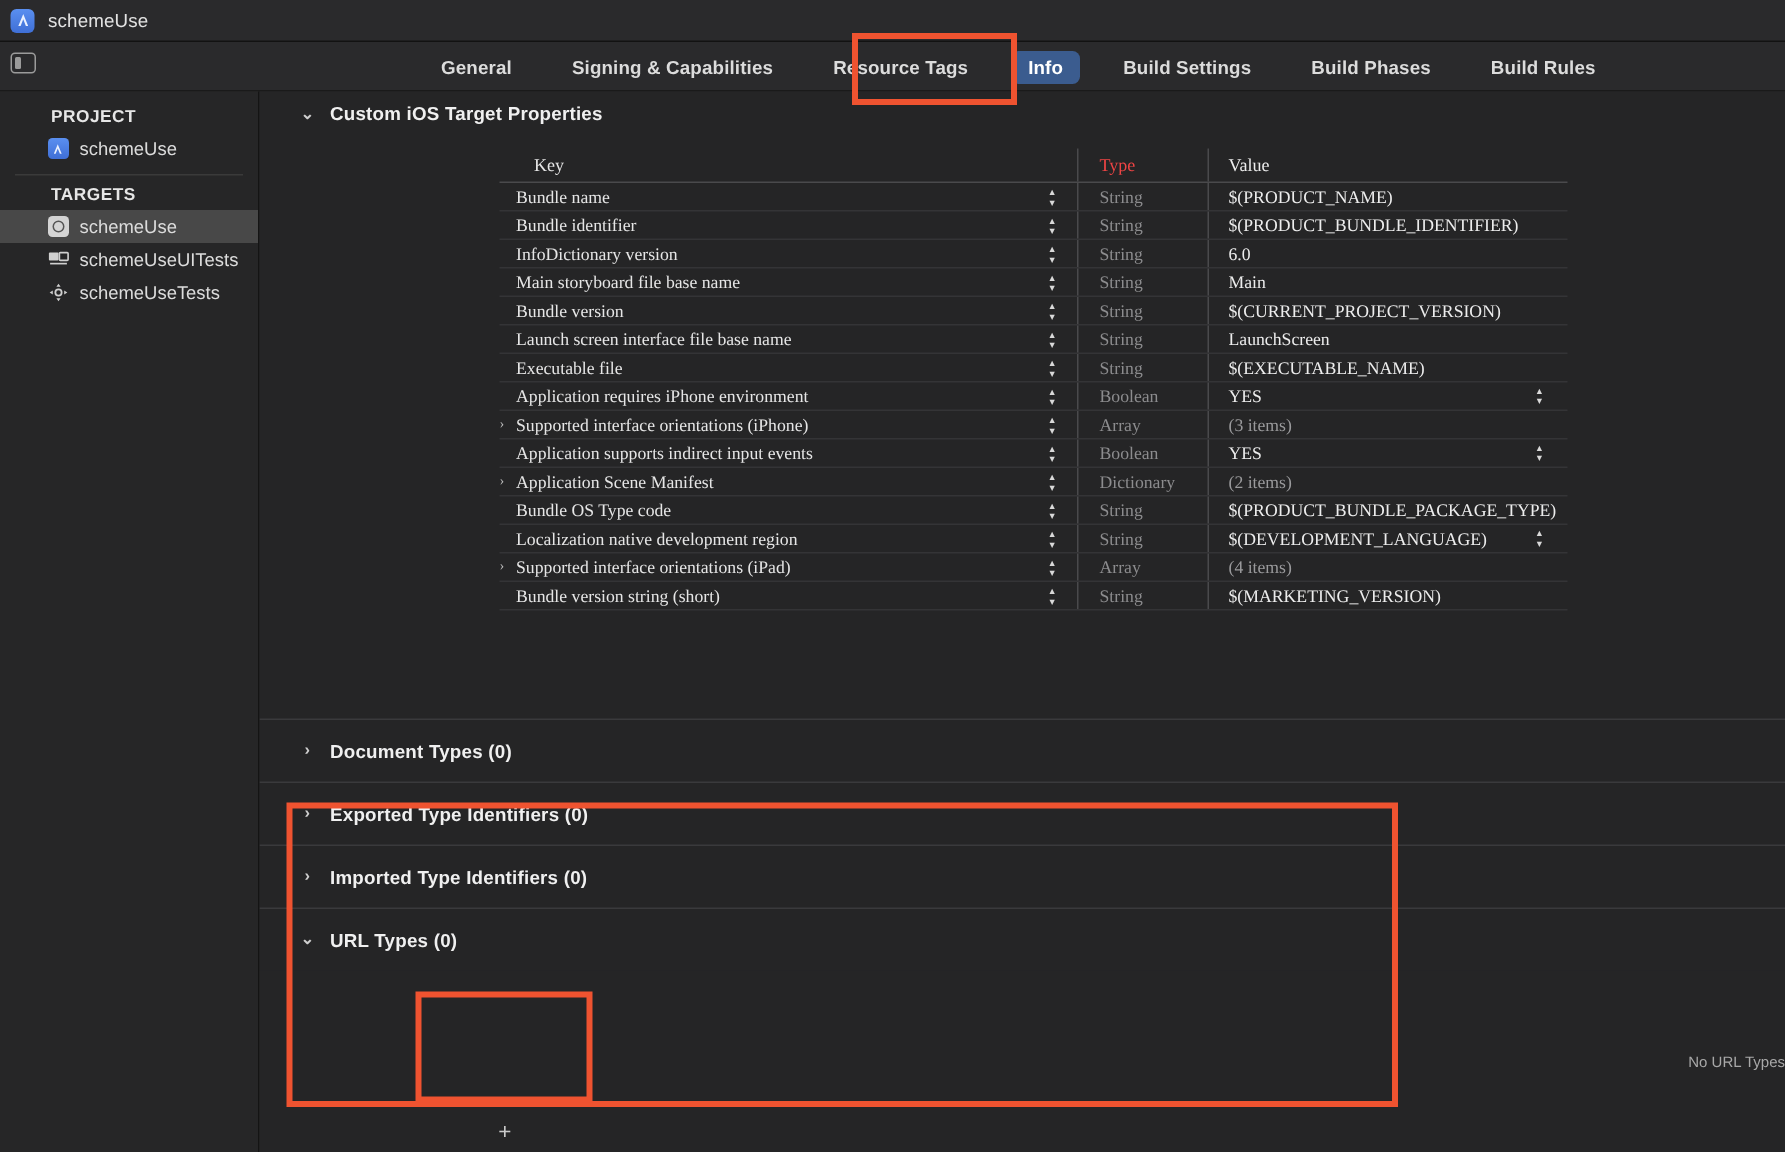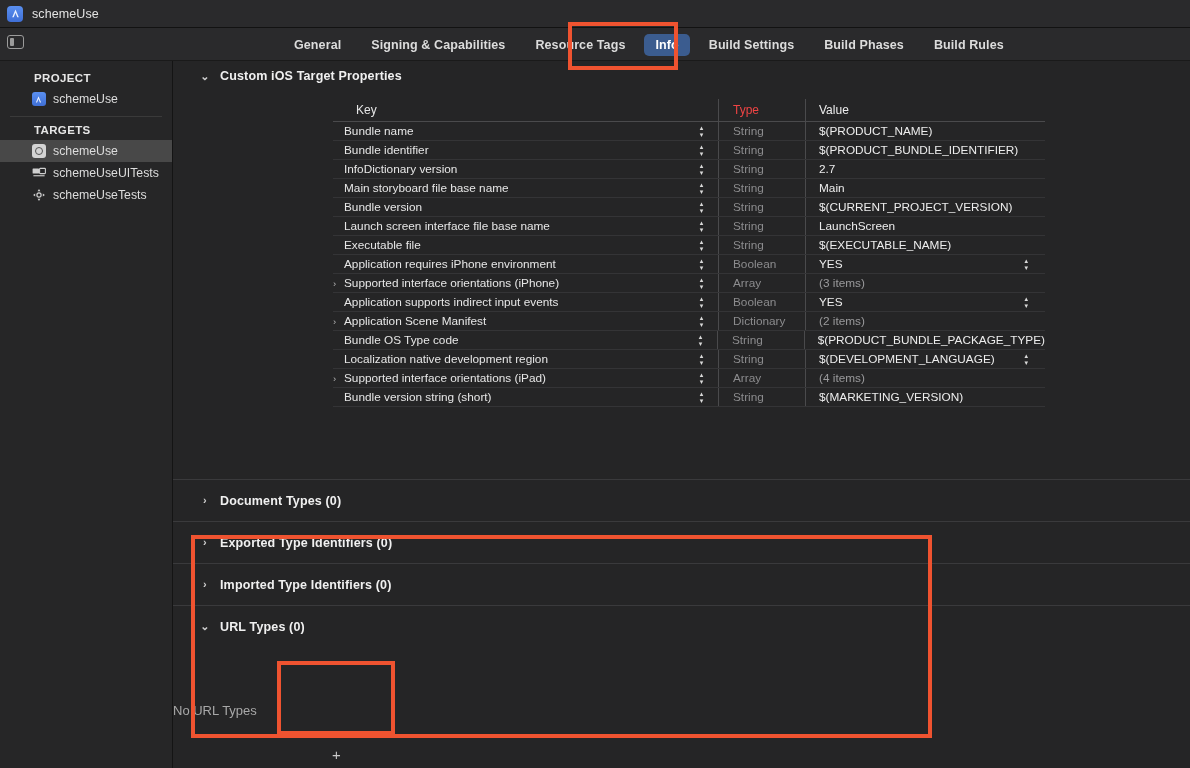--- a/index.html
+++ b/index.html
@@ -38,21 +38,21 @@
   #sidebar-toggle {
     position: absolute; left: 7px; top: 7px;
     width: 17px; height: 14px; border: 1.3px solid #9b9b9b; border-radius: 3px;
   }
   #sidebar-toggle::before {
     content: ""; position: absolute; left: 1.5px; top: 1.5px;
     width: 4.5px; height: 8.2px; background: #9b9b9b; border-radius: 1px;
   }
   #tabs {
     position: absolute; left: 283px; top: 0; height: 33px;
-    display: flex; align-items: center; gap: 8px;
+    display: flex; align-items: center; gap: 18px;
   }
   .tab {
     color: #dcdcdc; font-size: 12.5px; font-weight: 600;
     padding: 4px 11px; border-radius: 5px; white-space: nowrap;
     letter-spacing: .1px;
   }
   .tab.active { background: #3b5c8f; color: #fff; }
 
   
   #sidebar {
@@ -96,21 +96,21 @@
     display: flex; align-items: center; height: 30px; padding-left: 26px;
     color: #f0f0f0; font-size: 12.5px; font-weight: bold; letter-spacing: .15px;
   }
   .twisty {
     width: 12px; margin-right: 9px; color: #cfcfcf; font-size: 11px;
     display: inline-block; text-align: center; line-height: 1;
   }
   .hr { height: 1px; background: #3a3a3c; }
 
   
-  #plist { position: absolute; left: 160px; top: 38px; width: 712px; }
+  #plist { position: absolute; left: 160px; top: 38px; width: 712px; font-family: Liberation Serif, serif; }
   .prow { position: relative; display: flex; align-items: center; height: 19px;
           border-bottom: 1px solid #343436; }
   .prow.header { height: 23px; border-bottom: 1px solid #4a4a4c; }
   .c-key { width: 364px; position: relative; padding-left: 11px;
            color: #e6e6e6; font-size: 11.8px; white-space: nowrap; }
   .prow.header .c-key { padding-left: 23px; font-size: 12px; }
   .row-twisty { position: absolute; left: 0px; top: 50%; transform: translateY(-50%);
                 color: #b9b9b9; font-size: 9.5px; }
   .stepper { width: 9px; display: flex; flex-direction: column; align-items: center;
              justify-content: center; gap: 1px; color: #d9d9d9; flex: 0 0 auto; }
@@ -124,22 +124,22 @@
            display: flex; align-items: center; white-space: nowrap; }
   .prow.header .c-val { font-size: 12px; }
   .c-val.muted { color: #9a9a9c; }
   .val-stepper { position: absolute; right: 17px; top: 50%; transform: translateY(-50%);
                  display: flex; flex-direction: column; align-items: center; gap: 1px;
                  color: #d9d9d9; }
   .val-stepper i { font-style: normal; font-size: 7px; line-height: 6px; }
 
   
   #urlbody { position: relative; height: 163px; background: #252526; }
-  #nourl { position: absolute; left: 0; right: 0; top: 56px; text-align: left;
-           color: #a8a8a8; font-size: 13px; }
+  #nourl { position: absolute; left: 0; right: 0; top: 56px; text-align: right;
+           color: #a8a8a8; font-size: 10px; }
   #addbtn { position: absolute; left: 105px; top: 71px; width: 117px; height: 73px;
             display: flex; align-items: center; justify-content: center;
             color: #c9c9c9; font-size: 15px; }
 
   
   .anno { position: absolute; border: 4px solid #ef5330; pointer-events: none; }
 </style>
 </head>
 <body>
 
@@ -251,21 +251,21 @@
             </div>
           </div>
           <div class="prow">
             <div class="c-key"><span>InfoDictionary version</span></div>
             <div class="stepper">
               <i>▴</i>
               <i>▾</i>
             </div>
             <div class="c-type">String</div>
             <div class="c-val">
-              <span>2.7</span>
+              <span>6.0</span>
             </div>
           </div>
           <div class="prow">
             <div class="c-key"><span>Main storyboard file base name</span></div>
             <div class="stepper">
               <i>▴</i>
               <i>▾</i>
             </div>
             <div class="c-type">String</div>
             <div class="c-val">

